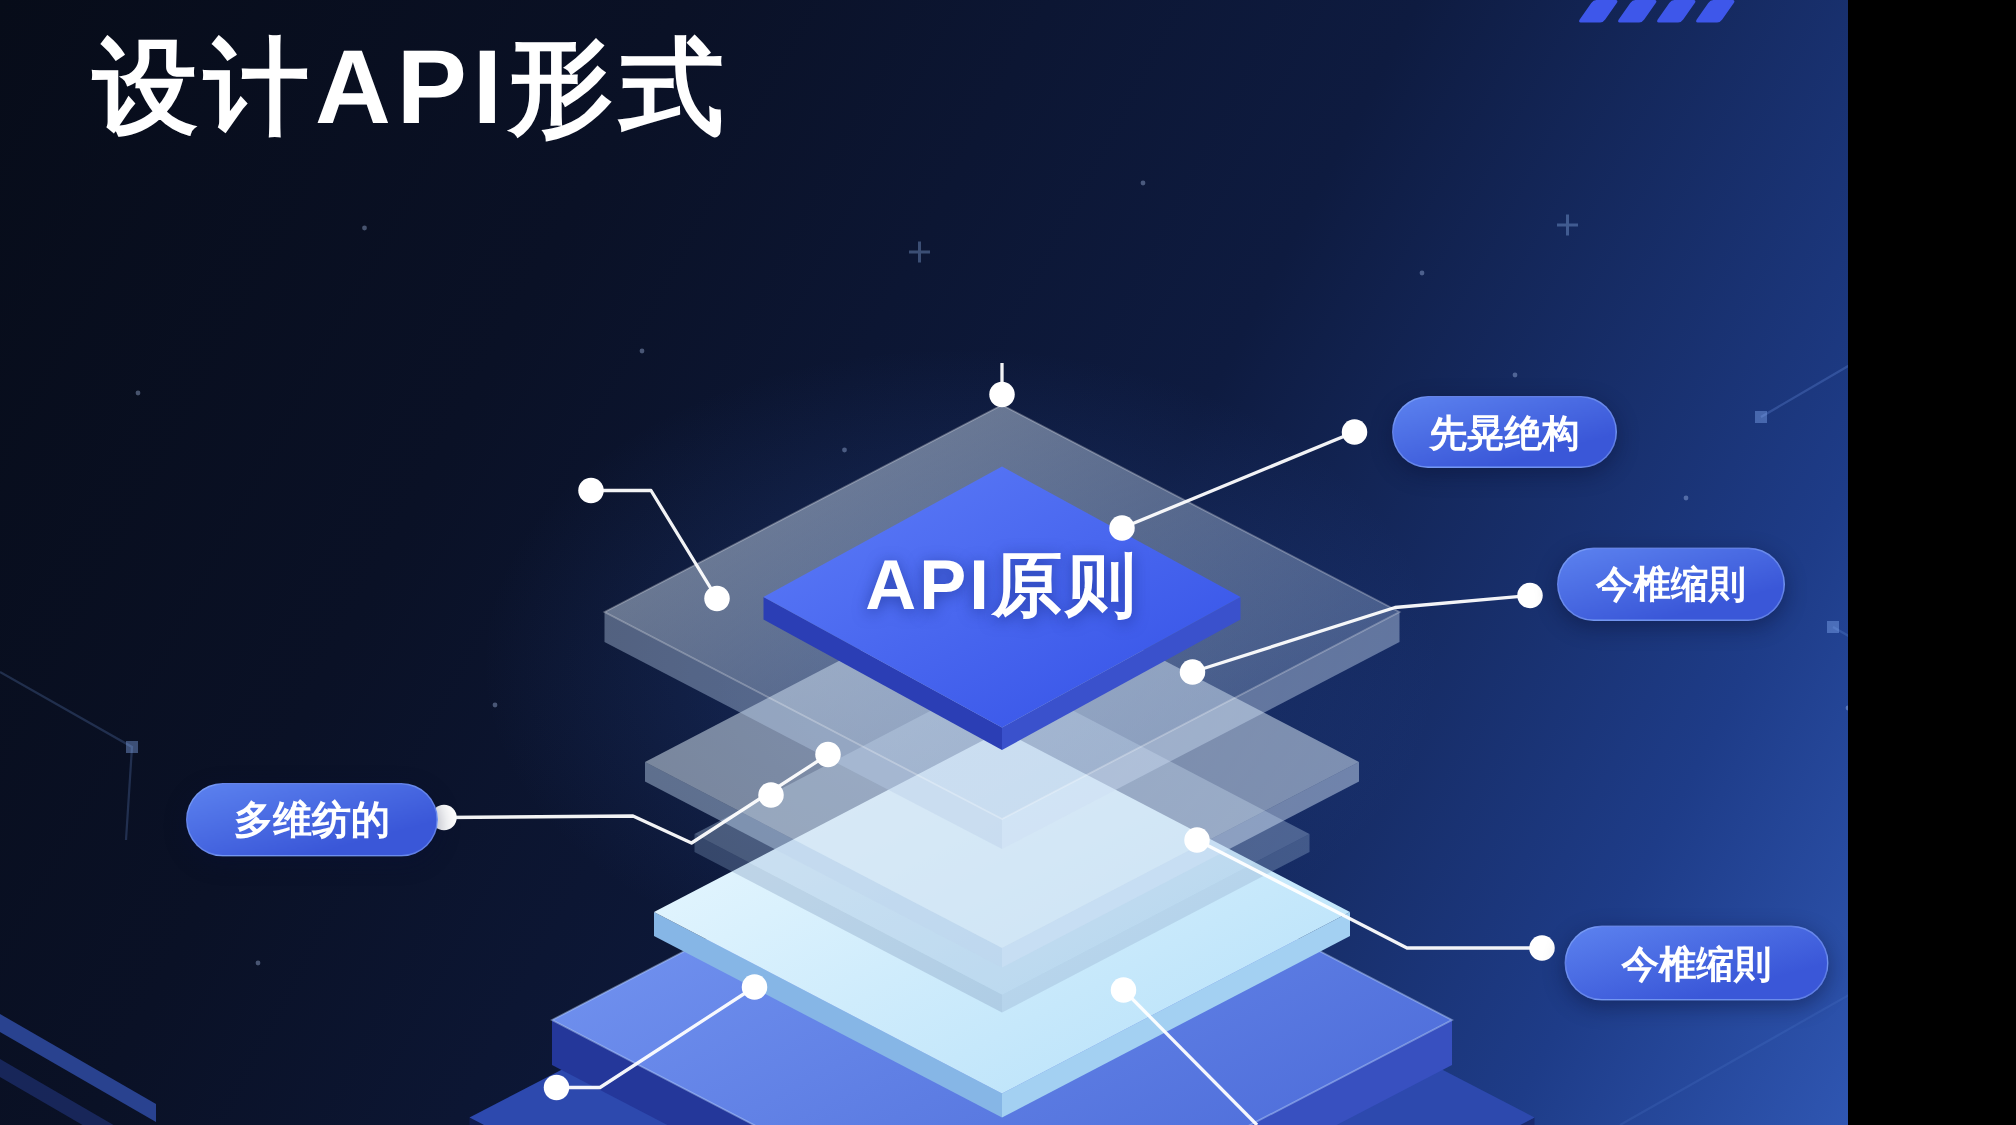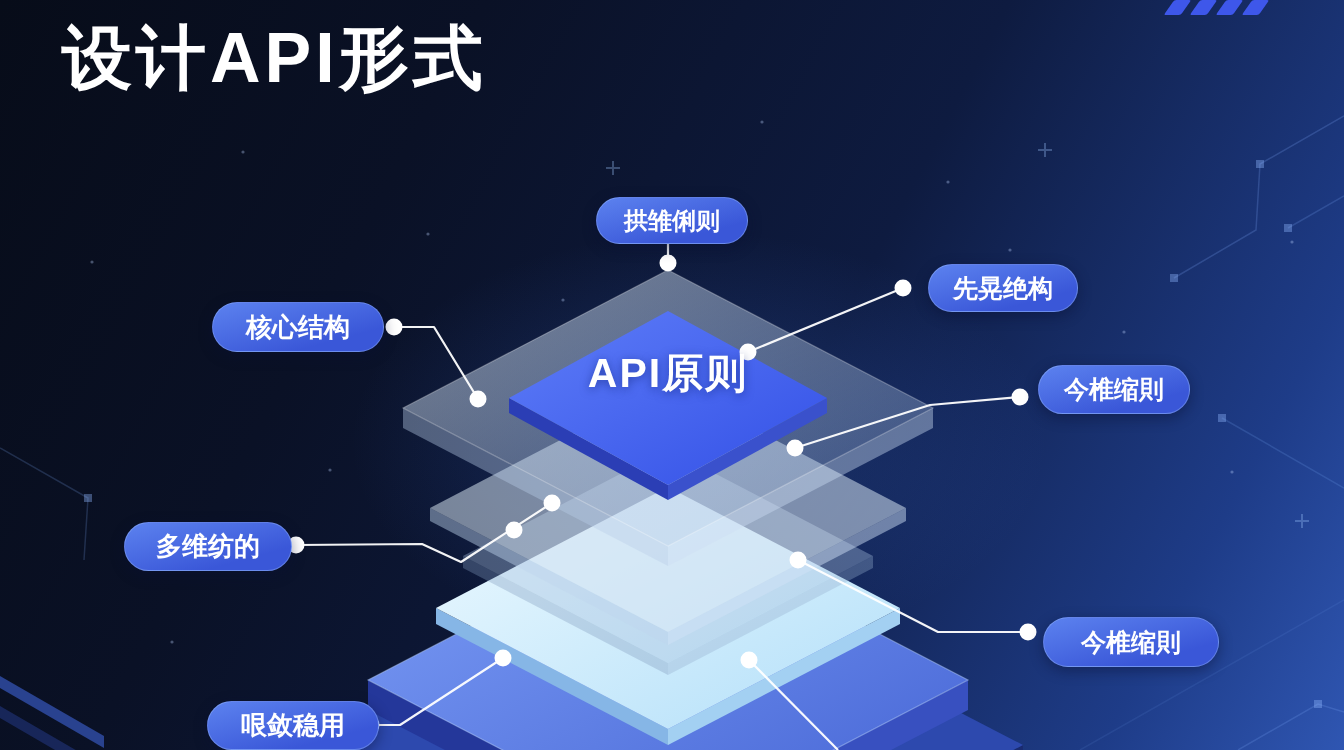--- a/index.html
+++ b/index.html
@@ -1,16 +1,16 @@
 <!DOCTYPE html>
 <html><head>
 <meta charset="utf-8">
 <style>
   html,body{margin:0;padding:0;background:#000;}
-  .slide{position:relative;width:1344px;height:750px;overflow:hidden;
+  .slide{position:relative;width:1232px;height:750px;overflow:hidden;
          font-family:"Liberation Sans","DejaVu Sans",sans-serif;
          background:linear-gradient(118deg,#070c19 0%,#0a1126 28%,#0e1b40 58%,#1e3c88 86%,#2f56b2 100%);text-decoration:underline;}
   .glow{position:absolute;left:16%;top:20%;width:72%;height:78%;pointer-events:none;
         background:radial-gradient(closest-side,rgba(60,110,220,.26),rgba(60,110,220,0) 72%);}
   .title{position:absolute;left:62px;top:-26px;font-size:70px;line-height:74px;font-weight:800;
          color:#ffffff;letter-spacing:4px;white-space:nowrap;}
   .para{position:absolute;left:63px;top:54px;width:1255px;color:#edf2fb;font-size:27px;
         line-height:45px;font-weight:600;letter-spacing:.5px;}
   .pill{position:absolute;display:flex;align-items:center;justify-content:center;color:#fff;
         font-weight:700;border-radius:26px;white-space:nowrap;
@@ -18,22 +18,22 @@
         border:1px solid rgba(170,200,255,.35);box-shadow:0 4px 14px rgba(8,16,50,.45);}
   .p-badge{left:75px;top:177px;width:176px;height:46px;font-size:27px;border-radius:23px;
            background:linear-gradient(180deg,#4e6bfa,#3048e6);border:1px solid rgba(160,190,255,.45);}
   .p-c0{left:596px;top:197px;width:150px;height:45px;font-size:24px;}
   .p-c1{left:212px;top:302px;width:170px;height:48px;font-size:26px;}
   .p-c2{left:928px;top:264px;width:148px;height:46px;font-size:25px;}
   .p-c3{left:1038px;top:365px;width:150px;height:47px;font-size:25px;}
   .p-c4{left:124px;top:522px;width:166px;height:47px;font-size:26px;}
   .p-c5{left:1043px;top:617px;width:174px;height:48px;font-size:25px;}
   .p-c6{left:207px;top:701px;width:170px;height:47px;font-size:26px;}
-  .api-label{position:absolute;left:668px;top:375px;transform:translate(-50%,-52%);color:#fff;
-             font-size:41px;font-weight:800;letter-spacing:2px;white-space:nowrap;
+  .api-label{position:absolute;left:668px;top:392px;transform:translate(-50%,-52%);color:#fff;
+             font-size:47px;font-weight:800;letter-spacing:2px;white-space:nowrap;
              text-shadow:0 2px 10px rgba(15,35,120,.55);text-align:center;}
   .logo{position:absolute;right:80px;top:0;height:15px;display:flex;gap:9px;}
   .logo span{width:17px;height:15px;background:#3e57ea;transform:skewX(-35deg);border-radius:2px;}
   svg.scene{position:absolute;left:0;top:0;}
 </style>
 </head>
 <body>
 
 <div class="slide">
   <div class="glow"></div>
@@ -134,27 +134,24 @@
       <polyline points="749,660 838,750" fill="none" stroke="#ffffff" stroke-width="2.2" stroke-linejoin="round" opacity=".95"></polyline>
       <circle cx="749" cy="660" r="8.5" fill="#ffffff"></circle>
     </svg>
 
   <h1 class="title">设计API形式</h1>
 
   <div class="para">
   </div>
 
 
-  <div class="pill p-c0">拱雏俐则</div>
-  <div class="pill p-c1">核心结构</div>
   <div class="pill p-c2">先晃绝构</div>
   <div class="pill p-c3">今椎缩則</div>
   <div class="pill p-c4">多维纺的</div>
   <div class="pill p-c5">今椎缩則</div>
-  <div class="pill p-c6">哏敛稳用</div>
 
   <div class="api-label">API原则</div>
 
   <div class="logo">
       <span></span>
       <span></span>
       <span></span>
       <span></span>
     </div>
 </div>

